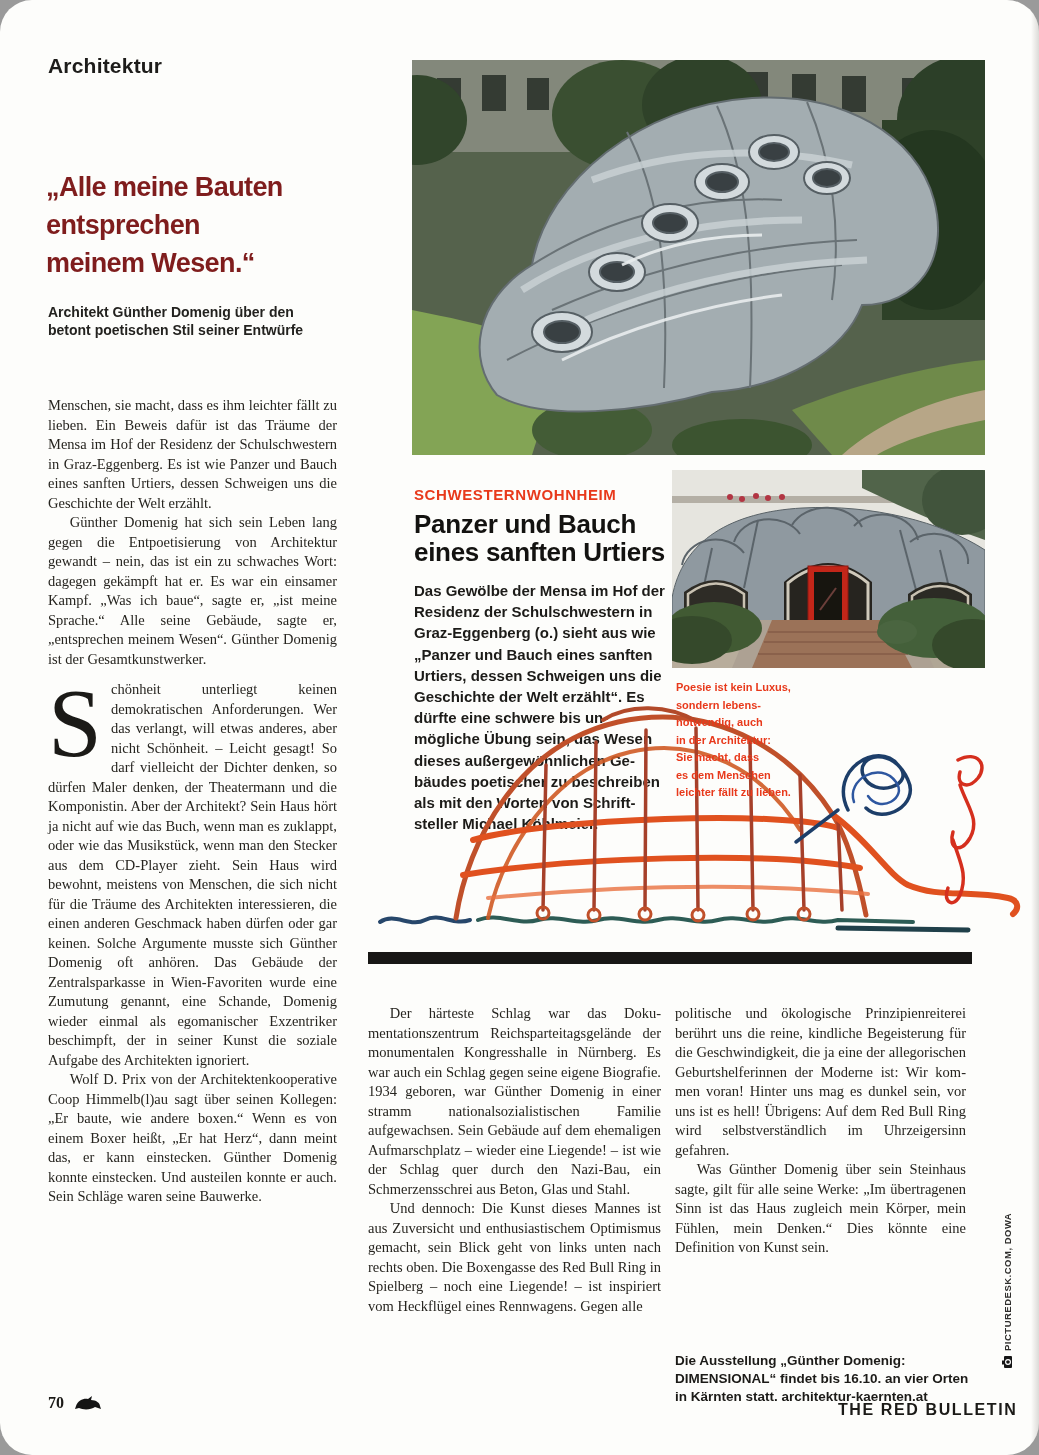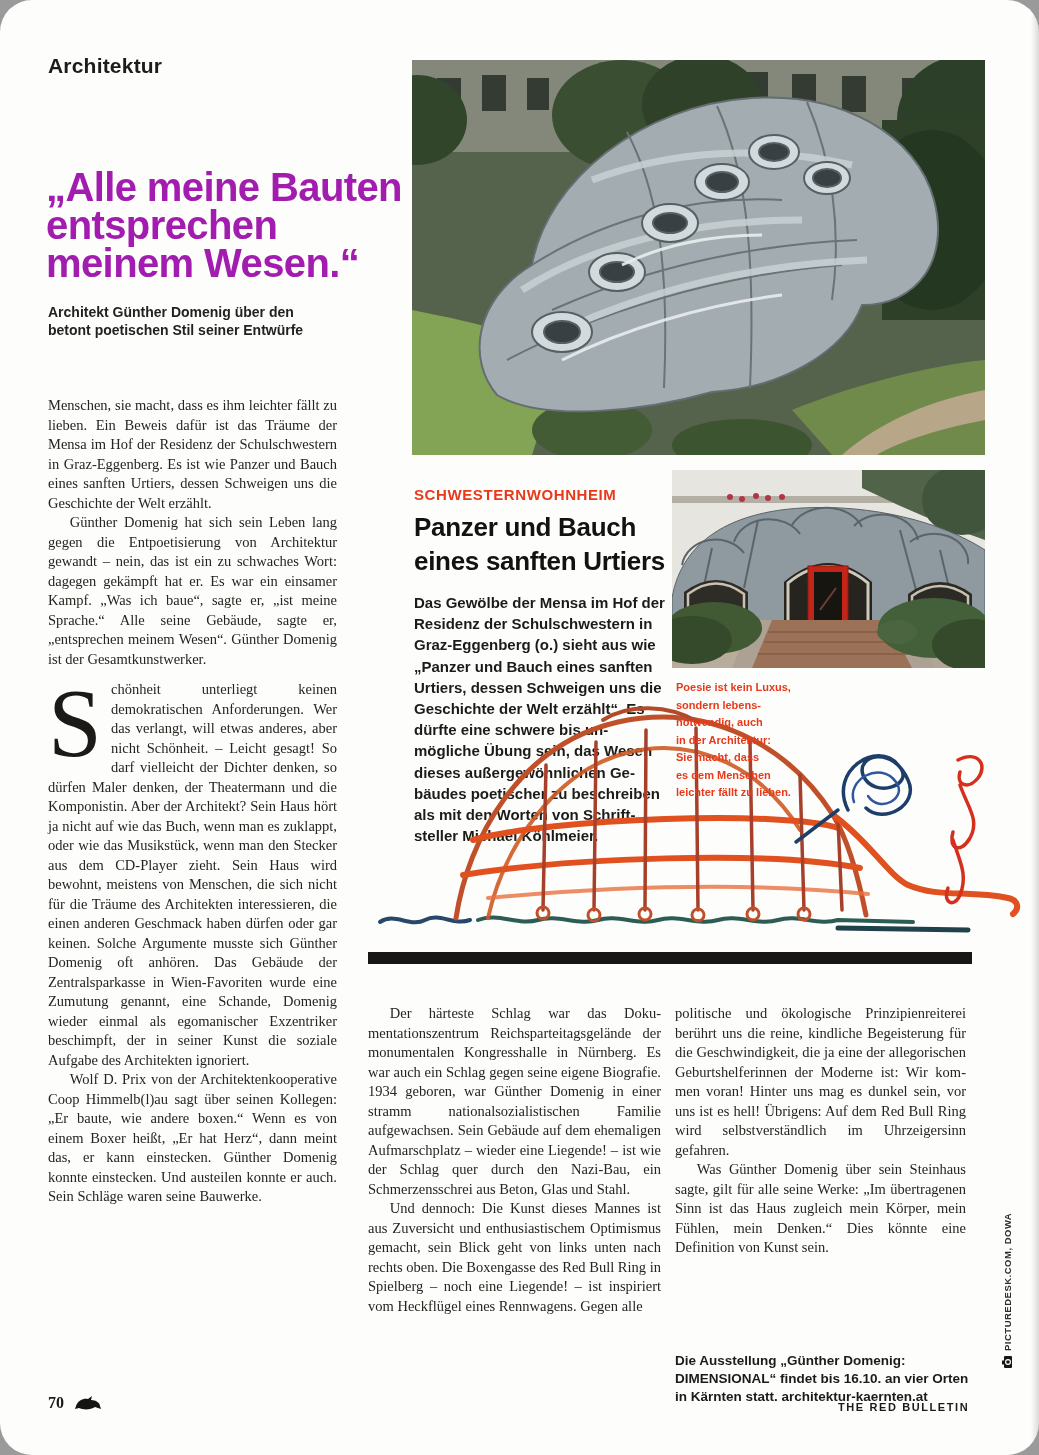--- a/index.html
+++ b/index.html
@@ -6,21 +6,21 @@
   html,body{margin:0;padding:0;background:#9a9a9a;}
   .page{
     position:relative; width:1039px; height:1455px; margin:0 auto;
     background:#fdfdfb; overflow:hidden;
     font-family:"Liberation Sans", sans-serif; color:var(--ink);border-radius:32px;
   }
   .pre{white-space:pre-line;}
   .section-label{position:absolute;left:48px;top:54px;font-size:21px;font-weight:bold;letter-spacing:0.2px;}
   .headline{
     position:absolute;left:46px;top:168px;margin:0;width:360px;
-    font-size:40px;line-height:38px;font-weight:bold;letter-spacing:-0.6px;color:#a21caf;
+    font-size:27px;line-height:38px;font-weight:bold;letter-spacing:-0.6px;color:#7f1d1d;
   }
   .standfirst{position:absolute;left:48px;top:304px;font-size:14px;line-height:17.5px;font-weight:bold;color:#23221f;}
   .serifcol{
     position:absolute;font-family:"Liberation Serif", serif;
     font-size:14.5px;line-height:19.5px;text-align:justify;color:#26241f;
     overflow-wrap:break-word;
   }
   .serifcol p{margin:0;}
   .serifcol p.indent{text-indent:1.5em;}
   .serifcol p.gap{margin-top:11px;}
@@ -29,21 +29,21 @@
   .col-right{left:675px;top:1004px;width:291px;}
   .dropcap{
     float:left;font-size:97px;line-height:80px;padding:4px 9px 0 0;
     font-family:"Liberation Serif", serif;font-weight:normal;color:#1b1a17;
   }
   .hero{position:absolute;left:412px;top:60px;width:573px;height:395px;}
   .entrance{position:absolute;left:672px;top:470px;width:313px;height:198px;}
   .hero svg,.entrance svg,.sketch svg{display:block;width:100%;height:100%;}
   .feature{position:absolute;left:414px;top:486px;width:252px;}
   .kicker{color:var(--accent);font-size:15px;font-weight:bold;letter-spacing:0.6px;}
-  .feature-title{margin:7px 0 0 0;font-size:26px;line-height:34px;font-weight:bold;letter-spacing:-0.3px;color:#131210;}
+  .feature-title{margin:7px 0 0 0;font-size:26px;line-height:28px;font-weight:bold;letter-spacing:-0.3px;color:#131210;}
   .feature-body{margin:14px 0 0 0;font-size:15px;line-height:21.2px;font-weight:bold;color:#1c1b18;text-align:left;overflow-wrap:break-word;}
   .photo-caption{
     position:absolute;left:676px;top:679px;width:165px;
     color:var(--accent);font-size:11px;line-height:17.5px;font-weight:bold;z-index:3;
   }
   .sketch{position:absolute;left:368px;top:690px;width:660px;height:270px;z-index:2;}
   .black-bar{position:absolute;left:368px;top:952px;width:604px;height:12px;background:#181715;z-index:4;}
   .exhibition-note{
     position:absolute;left:675px;top:1352px;width:312px;
     font-size:13.5px;line-height:18px;font-weight:bold;color:#1c1b18;
@@ -51,21 +51,21 @@
   .credit{
     position:absolute;left:1000px;top:1368px;width:185px;height:14px;
     transform:rotate(-90deg);transform-origin:0 0;
     display:flex;align-items:center;gap:5px;
     font-size:9.5px;font-weight:bold;letter-spacing:0.5px;color:#2e2d2b;
   }
   .footer-left{
     position:absolute;left:48px;top:1394px;display:flex;align-items:center;gap:10px;
     font-family:"Liberation Serif", serif;font-size:16px;font-weight:bold;color:#1b1a17;
   }
-  .footer-right{position:absolute;left:838px;top:1401px;font-size:11px;font-weight:bold;letter-spacing:1.6px;color:#1b1a17;}
+  .footer-right{position:absolute;left:838px;top:1401px;font-size:16px;font-weight:bold;letter-spacing:1.6px;color:#1b1a17;}
   .page-edge{position:absolute;right:0;top:0;width:8px;height:100%;
     background:linear-gradient(to right, rgba(0,0,0,0), rgba(120,115,108,0.25));}
 </style>
 </head>
 <body>
 
 <div class="page">
 
   <div class="section-label">Architektur</div>
 

